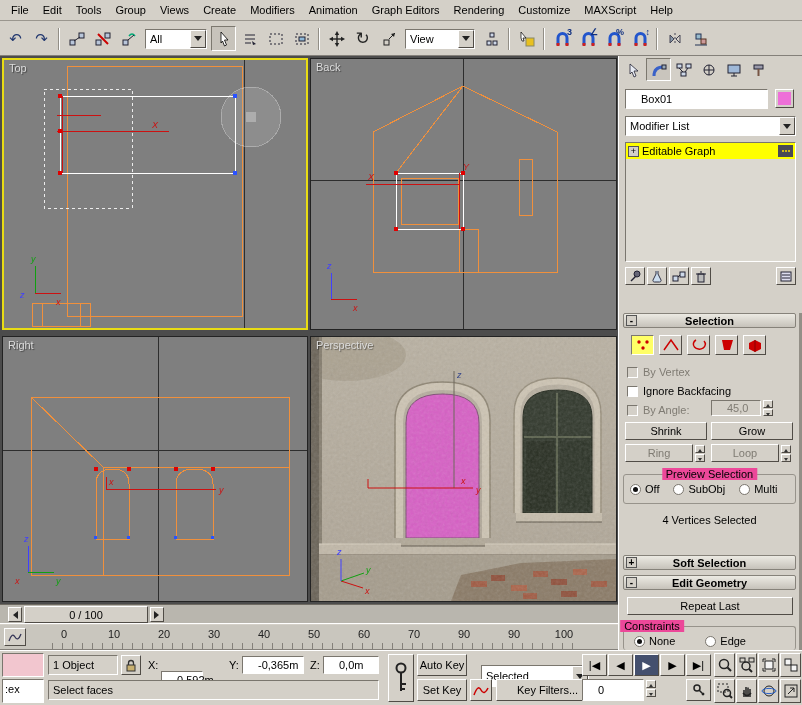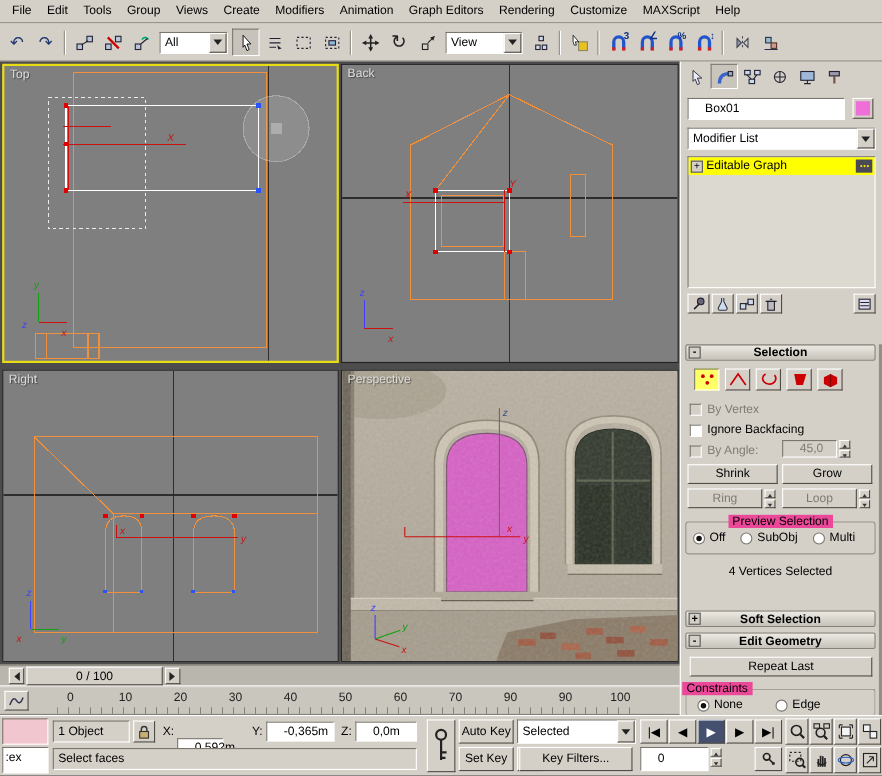--- a/index.html
+++ b/index.html
@@ -712,32 +712,32 @@
       <svg width="16" height="34">
           <circle cx="8" cy="7" r="4.5" fill="none" stroke="#222" stroke-width="2"></circle>
           <line x1="8" y1="11" x2="8" y2="30" stroke="#222" stroke-width="2"></line>
           <line x1="8" y1="23" x2="13" y2="23" stroke="#222" stroke-width="2"></line>
           <line x1="8" y1="28" x2="12" y2="28" stroke="#222" stroke-width="2"></line>
         </svg>
     </div>
     <div class="btn abs" style="left:417px;top:3px;width:50px;height:22px">Auto Key</div>
     <div class="btn abs" style="left:417px;top:28px;width:50px;height:22px">Set Key</div>
 
-    <div class="combo abs" style="left:470px;top:3px;width:108px;height:22px;margin:0">
+    <div class="combo abs" style="left:470px;top:3px;width:108px;height:22px;margin:11px">
       <span>Selected</span>
       <span class="da" style="height:20px">
           <b class="tri"></b>
         </span>
     </div>
     <div class="btn abs" style="left:470px;top:28px;width:22px;height:22px">
       <svg width="16" height="14">
           <path d="M1,12 Q5,1 8,7 T15,5" fill="none" stroke="#c00" stroke-width="1.5"></path>
         </svg>
     </div>
-    <div class="btn abs" style="left:472px;top:28px;width:103px;height:22px">Key Filters...</div>
+    <div class="btn abs" style="left:496px;top:28px;width:103px;height:22px">Key Filters...</div>
 
     <div class="btn abs" style="left:582px;top:3px;width:25px;height:22px">|◀</div>
     <div class="btn abs" style="left:608px;top:3px;width:25px;height:22px">◀</div>
     <div class="btn dark abs" style="left:634px;top:3px;width:25px;height:22px">▶</div>
     <div class="btn abs" style="left:660px;top:3px;width:25px;height:22px">▶</div>
     <div class="btn abs" style="left:686px;top:3px;width:25px;height:22px">▶|</div>
 
     <div class="fld abs" style="left:582px;top:28px;width:62px;height:22px">0</div>
     <div class="spin abs" style="left:646px;top:29px">
         <b class="u"></b>

